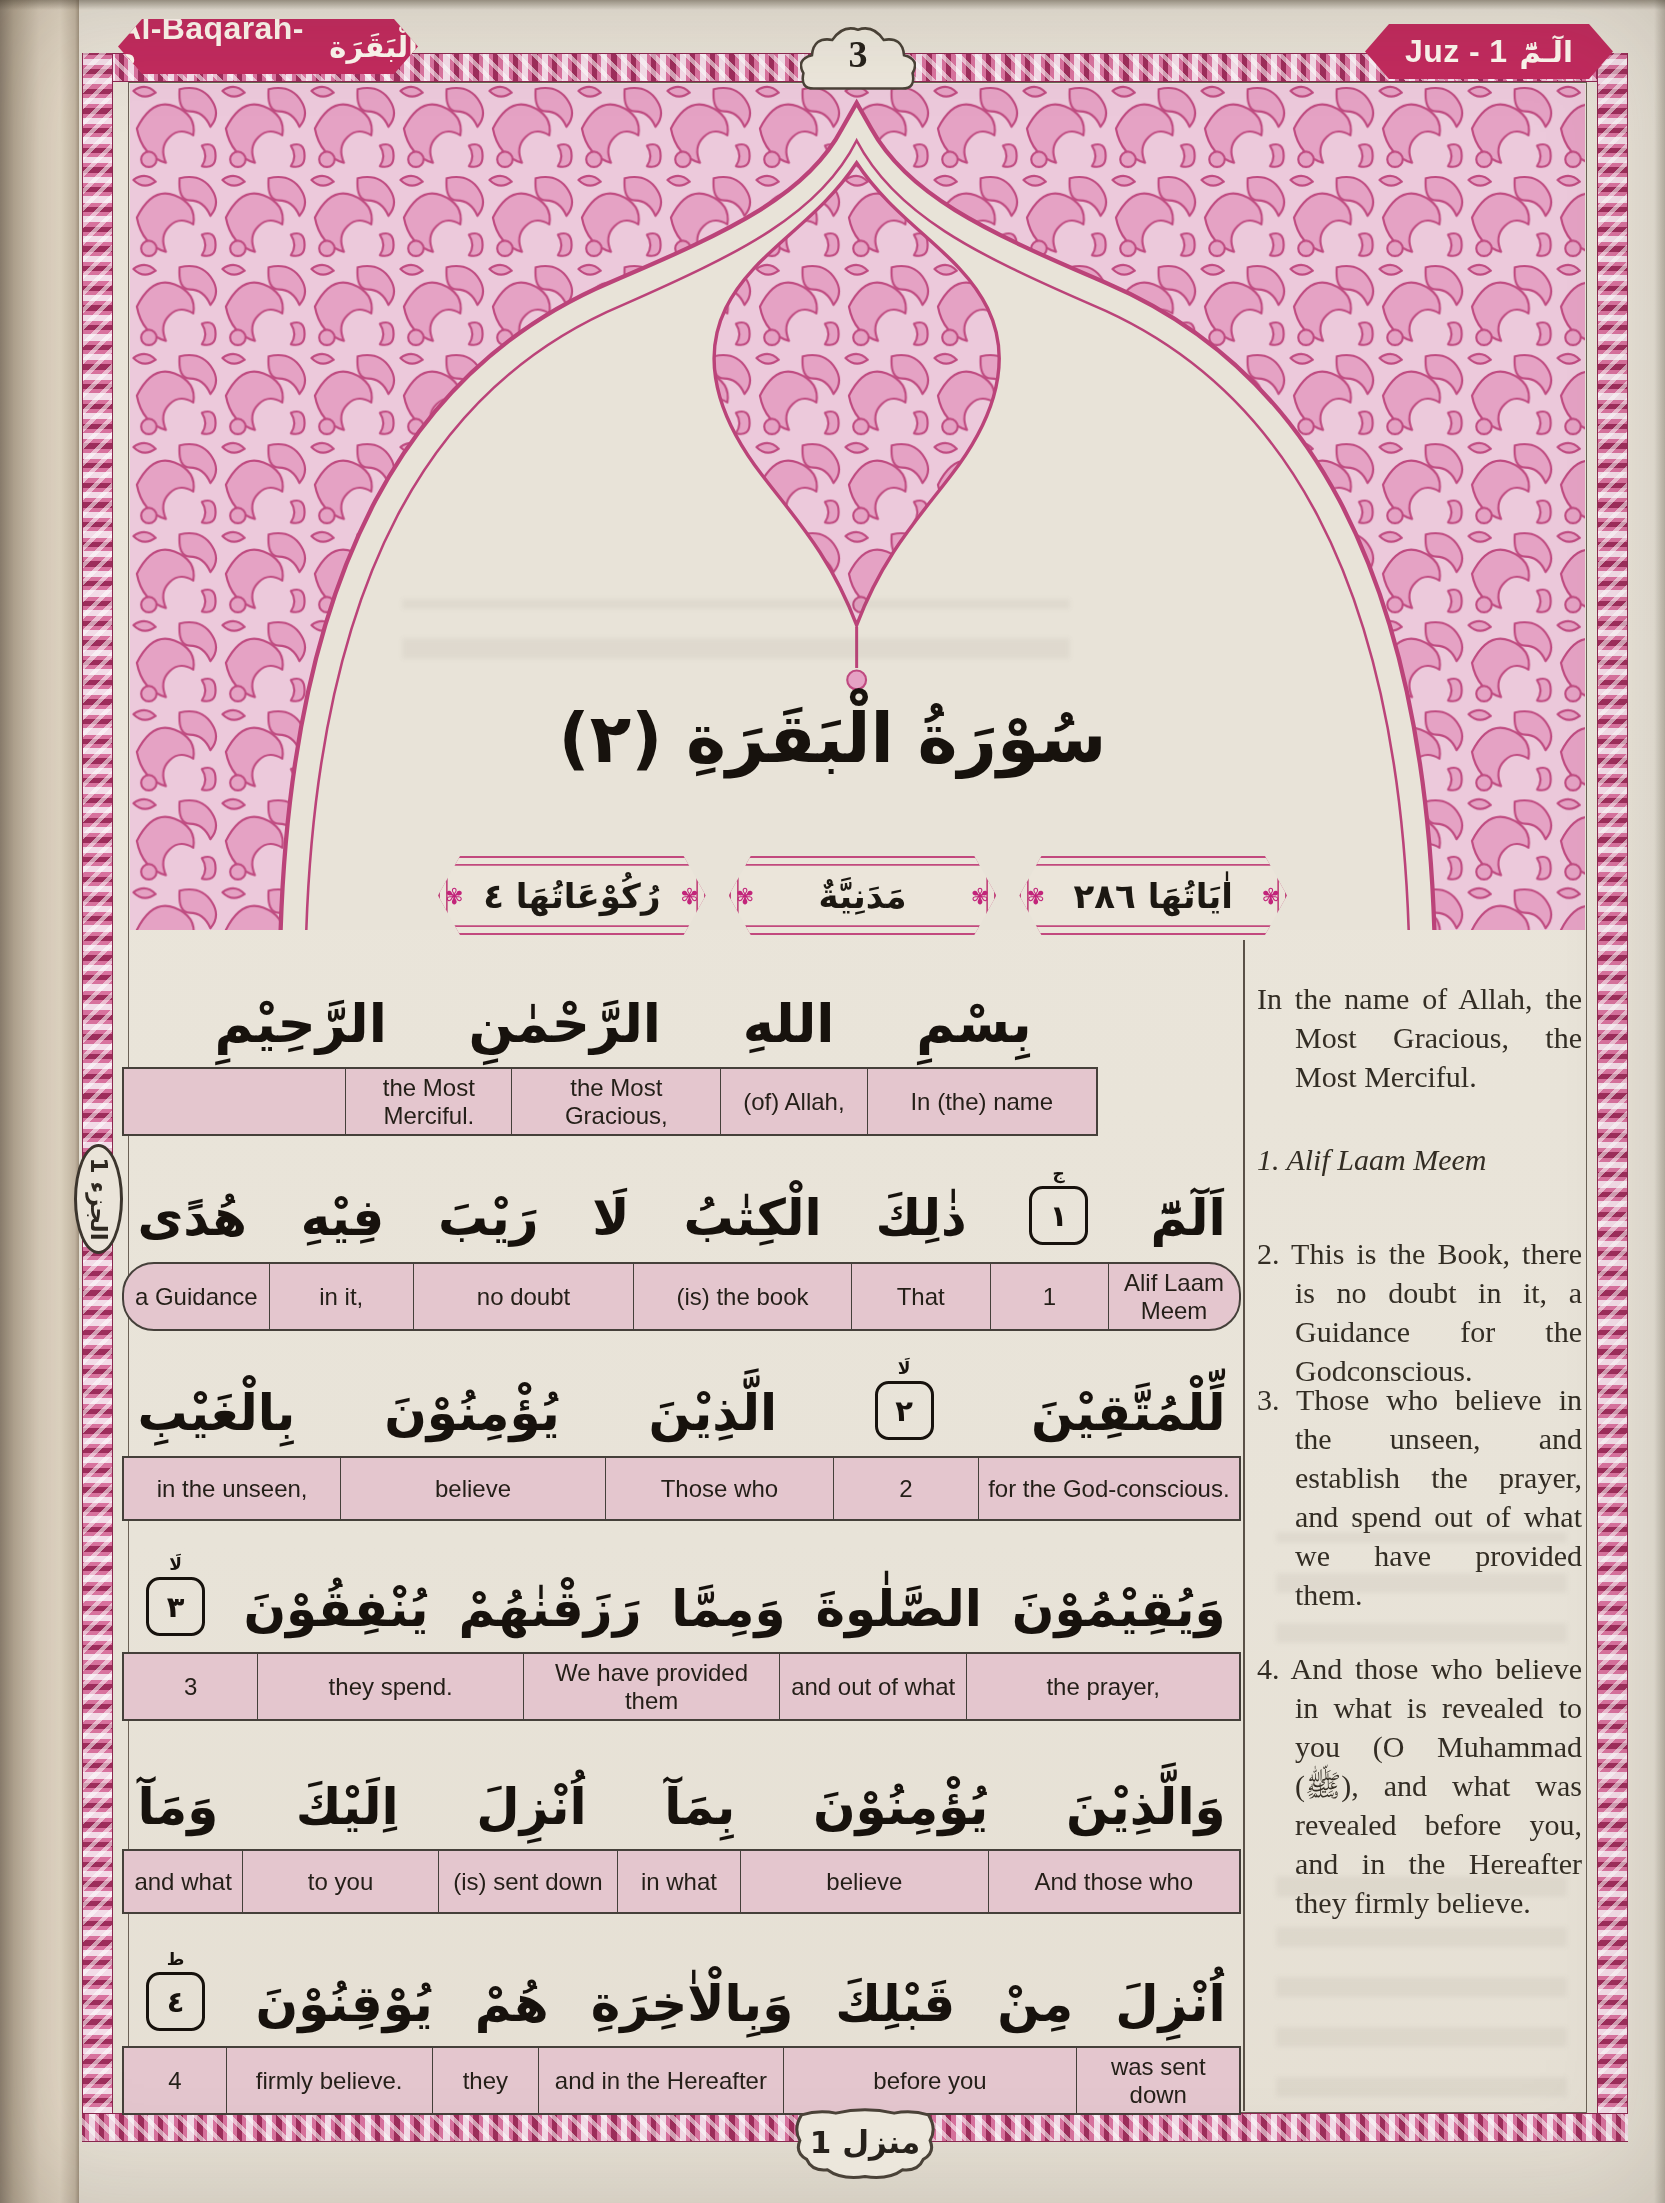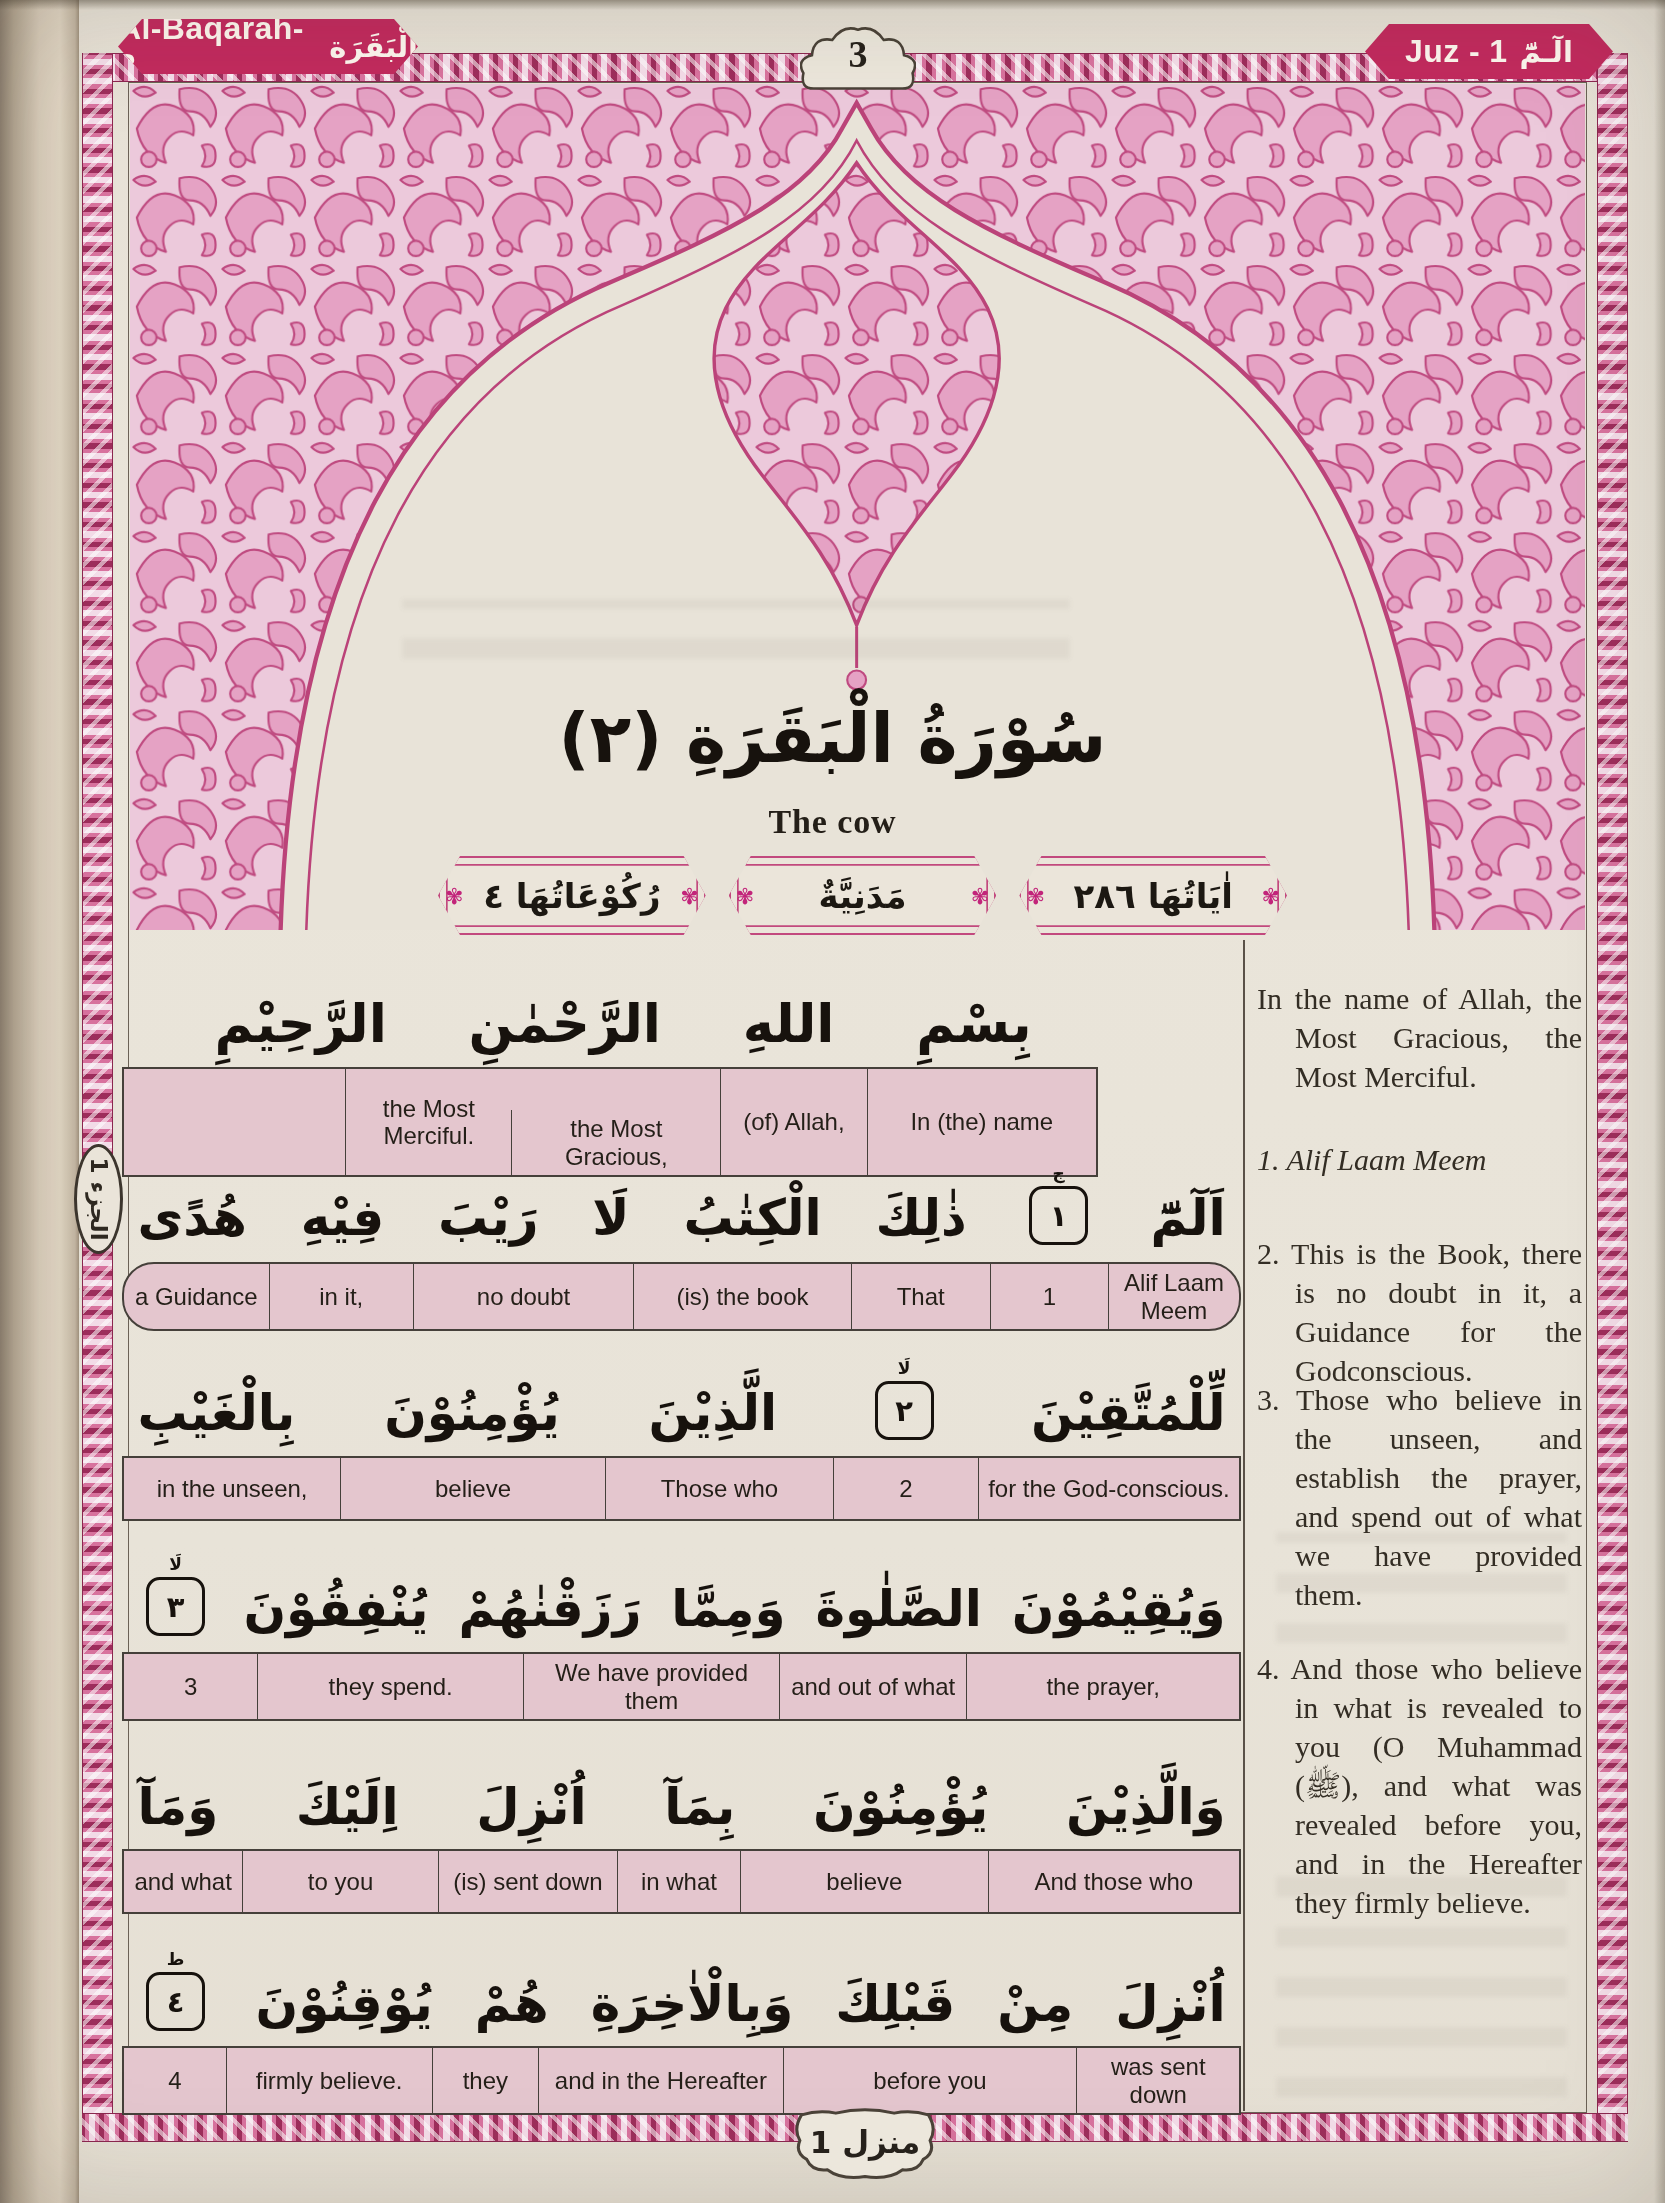--- a/index.html
+++ b/index.html
@@ -222,21 +222,20 @@
       <path d="M16 78 Q0 78 4 60 Q-5 44 14 39 Q16 17 38 21 Q50 3 68 9 Q86 3 98 21 Q120 17 122 39 Q141 44 132 60 Q136 78 120 78 Z" fill="#ece7dc" stroke="#4a4238" stroke-width="3"></path>
     </svg>
     <div class="num">3</div>
   </div>
   <div class="hbadge" id="badge-right">
     <span class="latin">Juz - 1</span>
     <span class="ar">الٓـمّٓ</span>
   </div>
 
   <div class="surah-title">سُوْرَةُ الْبَقَرَةِ (٢)</div>
-  <div class="surah-sub">The cow</div>
   <div id="cartouche-row">
       <div class="cartouche" style="flex: 1 1 0px;">
         <span class="fin l">✾</span>
         <span>رُكُوْعَاتُهَا ٤</span>
         <span class="fin r">✾</span>
       </div>
       <div class="cartouche" style="flex: 1 1 0px;">
         <span class="fin l">✾</span>
         <span>مَدَنِيَّةٌ</span>
         <span class="fin r">✾</span>
@@ -252,21 +251,21 @@
       <div class="verse-block vb-bismillah">
         <div class="arabic-line">
           <span class="aword">بِسْمِ</span>
           <span class="aword">اللهِ</span>
           <span class="aword">الرَّحْمٰنِ</span>
           <span class="aword">الرَّحِيْمِ</span>
         </div>
         <div class="cells-row">
           <div class="cell" style="flex-grow: 263;"></div>
           <div class="cell" style="flex-grow: 192;">the Most Merciful.</div>
-          <div class="cell" style="flex-grow: 246; margin-top: 41px;">the Most Gracious,</div>
+          <div class="cell" style="flex-grow: 246;">the Most Gracious,</div>
           <div class="cell" style="flex-grow: 167;">(of) Allah,</div>
           <div class="cell" style="flex-grow: 272;">In (the) name</div>
         </div>
       </div>
       <div class="verse-block vb-v1">
         <div class="arabic-line">
           <span class="aword">اَلٓمّٓ</span>
           <span class="vnum">١<span class="mark">ج</span></span>
           <span class="aword">ذٰلِكَ</span>
           <span class="aword">الْكِتٰبُ</span>

